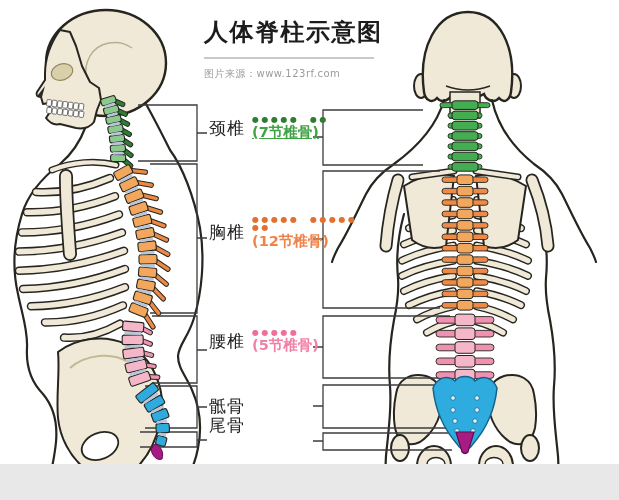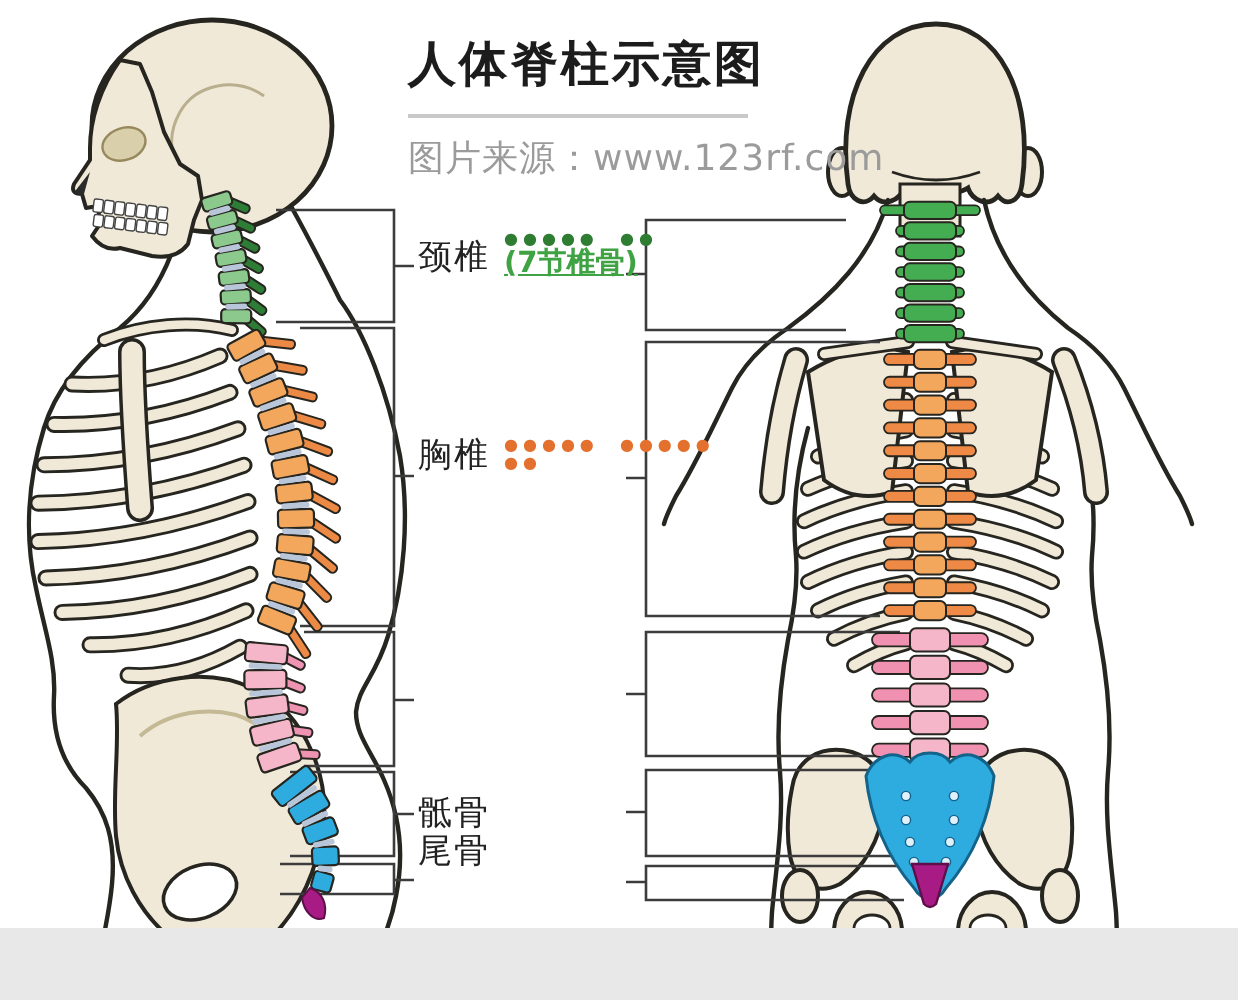--- a/index.html
+++ b/index.html
@@ -4,21 +4,21 @@
 <style>
   html,body{margin:0;padding:0;background:#e8e8e8;}
   .stage{
     position:relative;width:619px;height:464px;background:var(--bg,#fff);
     overflow:hidden;font-family:"DejaVu Sans","Liberation Sans",sans-serif;
   }
   svg.diagram{position:absolute;left:0;top:0;}
   .hdr{position:absolute;left:204px;top:16px;width:186px;}
   .hdr .title{font-size:24px;font-weight:700;letter-spacing:1.5px;color:var(--title,#1c1c1c);white-space:nowrap;}
   .hdr .rule{width:170px;height:2px;background:var(--divider,#c9c9c9);margin-top:9px;}
-  .hdr .src{margin-top:8px;font-size:18px;color:var(--srccol,#9b9b9b);letter-spacing:.5px;white-space:nowrap;}
+  .hdr .src{margin-top:8px;font-size:10px;color:var(--srccol,#9b9b9b);letter-spacing:.5px;white-space:nowrap;}
   .label-row{position:absolute;left:209px;display:flex;align-items:center;gap:7px;}
   .label-row .zh{font-size:17px;font-weight:400;color:var(--labelcol,#222);letter-spacing:1px;white-space:nowrap;}
   .label-row .sub{display:flex;flex-direction:column;line-height:1.05;}
   .label-row .dots{font-size:8px;font-weight:700;letter-spacing:2.5px;white-space:pre;}
   .label-row .sub-name{font-size:14.5px;font-weight:700;white-space:nowrap;margin-top:1px;}
   #row-0{top:116px;} #row-1{top:216px;} #row-2{top:329px;} #row-3{top:395px;} #row-4{top:414px;}
   .bone{fill:var(--bone,#f0e9d8);stroke:var(--outline,#26251f);}
   .oline{fill:none;stroke:var(--outline,#26251f);stroke-width:2.2;stroke-linecap:round;}
   .bracket{fill:none;stroke:var(--bracket,#3c3c3c);stroke-width:1.3;}
 </style>
@@ -419,20 +419,28 @@
     <span class="sub">
       <span class="dots" style="color: rgb(46, 125, 50);">●●●●●  ●●</span>
       <span class="sub-name" style="color: rgb(63, 163, 68); text-decoration: underline;">(7节椎骨)</span>
     </span>
   </div>
   <div class="label-row" id="row-1">
     <span class="zh">胸椎</span>
     <span class="sub">
       <span class="dots" style="color: rgb(228, 112, 46);">●●●●●  ●●●●●</span>
       <span class="dots" style="color: rgb(228, 112, 46);">●●</span>
+      <span class="sub-name" style="color: rgb(239, 131, 71);">(12节椎骨)</span>
+    </span>
+  </div>
+  <div class="label-row" id="row-2">
+    <span class="zh">腰椎</span>
+    <span class="sub">
+      <span class="dots" style="color: rgb(239, 111, 155);">●●●●●</span>
+      <span class="sub-name" style="color: rgb(242, 127, 166);">(5节椎骨)</span>
     </span>
   </div>
   <div class="label-row" id="row-3">
     <span class="zh">骶骨</span>
   </div>
   <div class="label-row" id="row-4">
     <span class="zh">尾骨</span>
   </div>
 </div>
 

